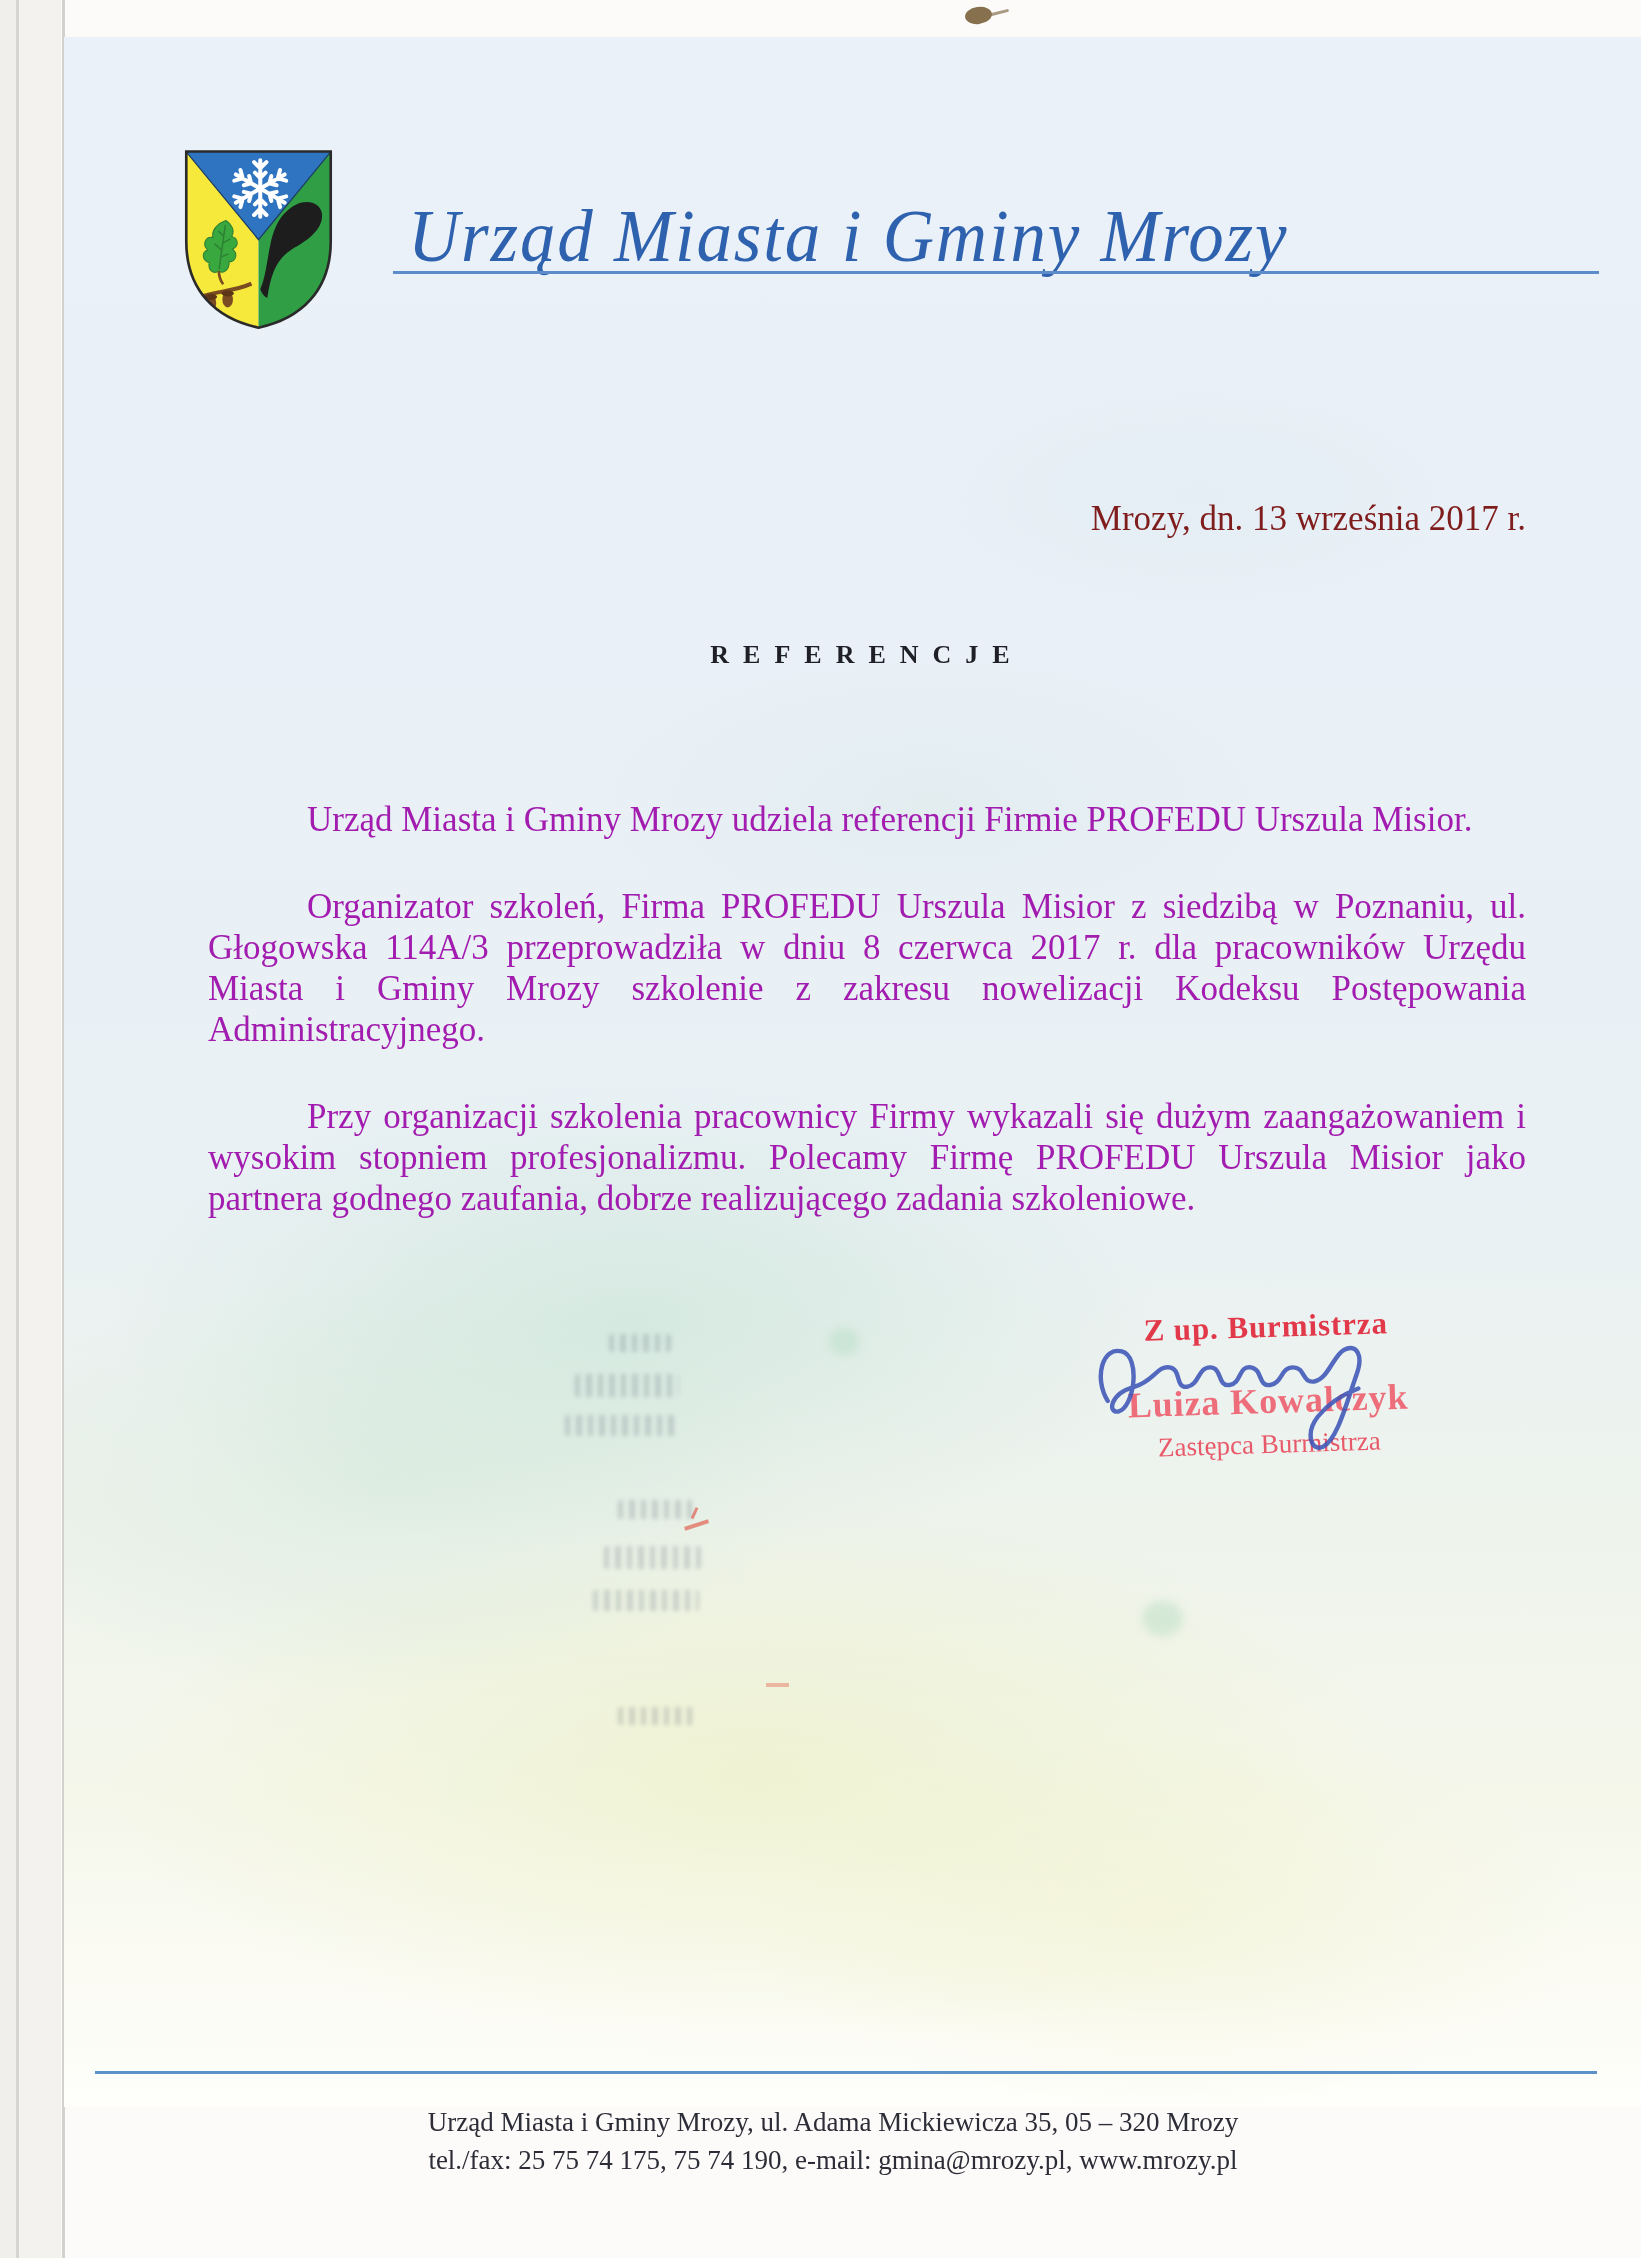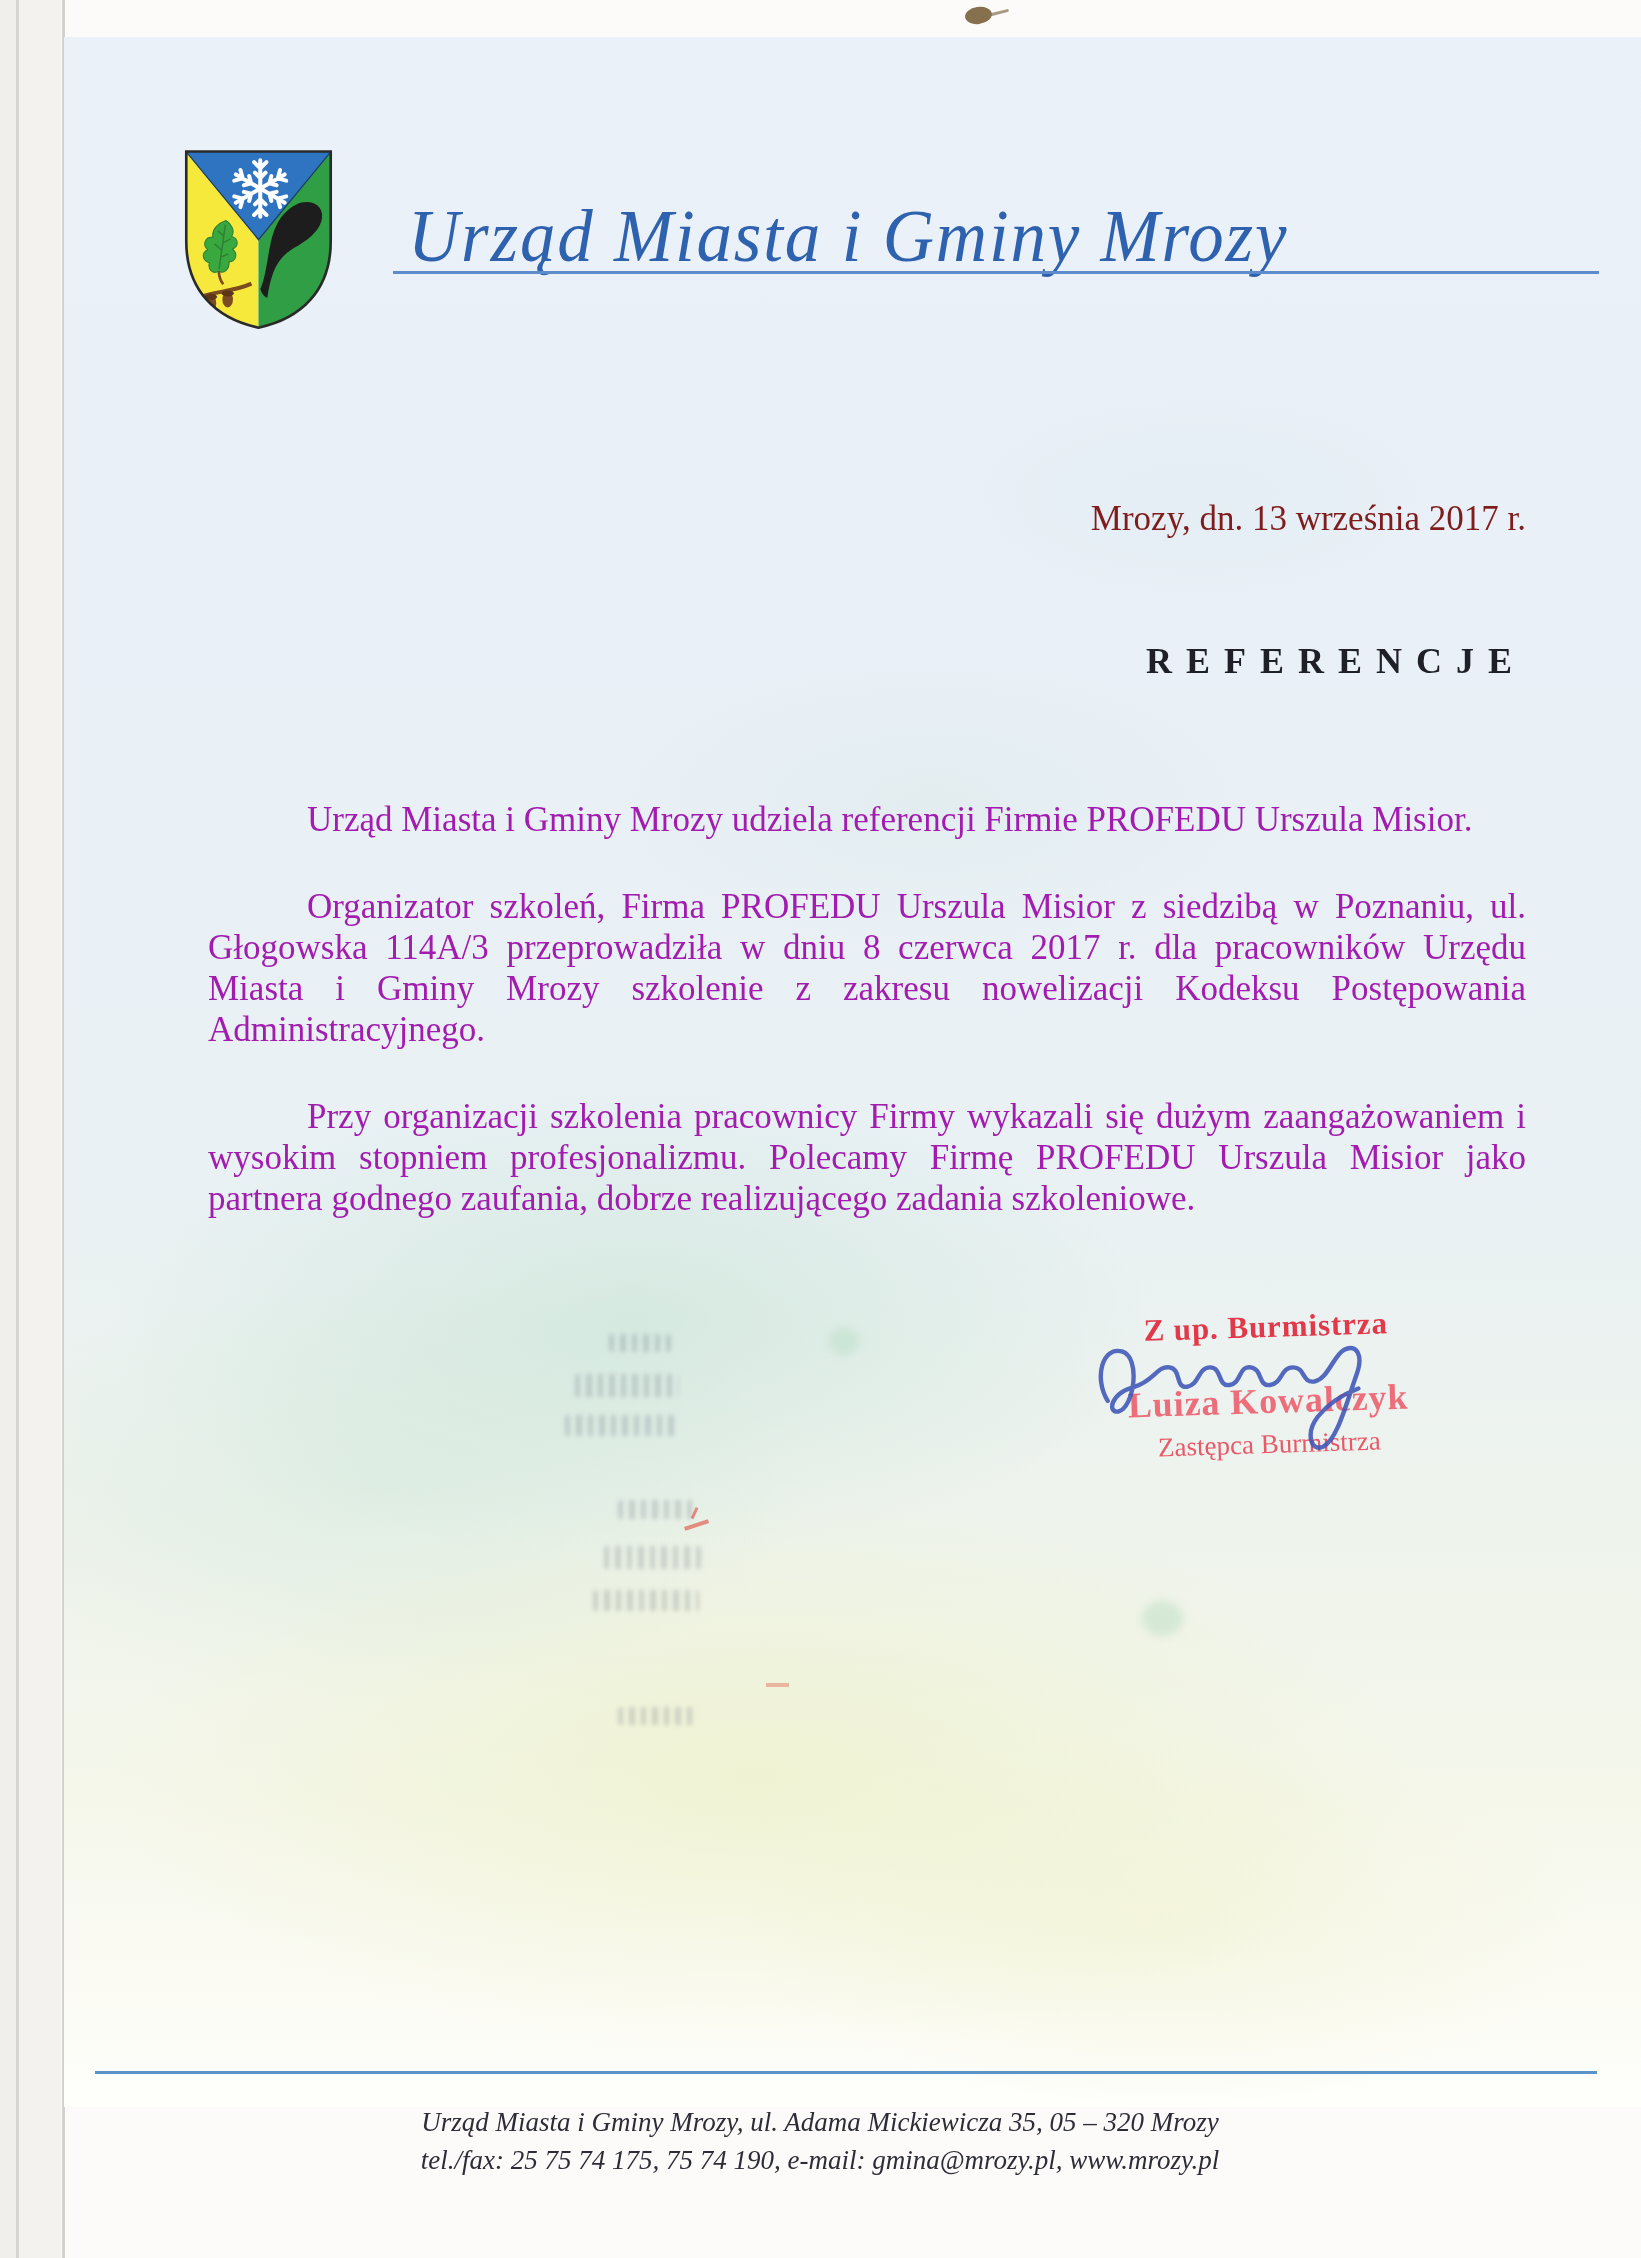--- a/index.html
+++ b/index.html
@@ -38,22 +38,22 @@
     white-space:nowrap;transform:scaleY(1.04);transform-origin:left top;
   }
   .header-underline{left:393px;top:271px;width:1206px;height:2.6px;background:#5c8cc9;}
 
   
   .date-line{
     left:208px;top:499px;width:1318px;text-align:right;
     font-size:35px;color:#7f1d1d;
   }
   .doc-title{
-    left:208px;top:640px;width:1318px;text-align:right;
-    font-size:36px;font-weight:bold;letter-spacing:14px;color:#1f1f28;
+    left:208px;top:640px;width:1318px;text-align:center;
+    font-size:26px;font-weight:bold;letter-spacing:14px;color:#1f1f28;
   }
   .body-text{
     left:208px;top:799px;width:1318px;
     font-size:35px;line-height:41px;color:#a21caf;
     text-align:justify;
   }
   .body-text p{margin:0 0 46px 0;text-indent:99px;}
 
   
   .stamp{
@@ -70,22 +70,22 @@
     background:repeating-linear-gradient(90deg, rgba(100,110,122,.25) 0 5.3px, rgba(100,110,122,0) 5.3px 11.5px);
     filter:blur(2.2px);border-radius:3.5px;
   }
   .red-mark{background:rgba(222,58,42,.55);filter:blur(0.4px);}
   .top-speck{left:965px;top:7px;width:26.5px;height:17px;background:#86704e;border-radius:50%;transform:rotate(-8deg);}
   .top-speck-tail{left:990px;top:10.6px;width:19.4px;height:2.6px;background:rgba(134,112,78,.7);border-radius:1.8px;transform:rotate(-14deg);}
 
   
   .footer-rule{left:95px;top:2071px;width:1502px;height:2.6px;background:#5b93c8;}
   .footer{
-    left:57px;top:2103px;width:1526px;text-align:center;
-    font-style:italic;font-size:27px;line-height:38px;color:#2d2d38;
+    left:70px;top:2103px;width:1526px;text-align:center;
+    font-size:27px;line-height:38px;color:#2d2d38;
   }
 </style>
 </head>
 <body>
 
 <div class="abs scan-strip-a"></div>
 <div class="abs scan-line-a"></div>
 <div class="abs scan-strip-b"></div>
 <div class="abs scan-line-b"></div>
 

